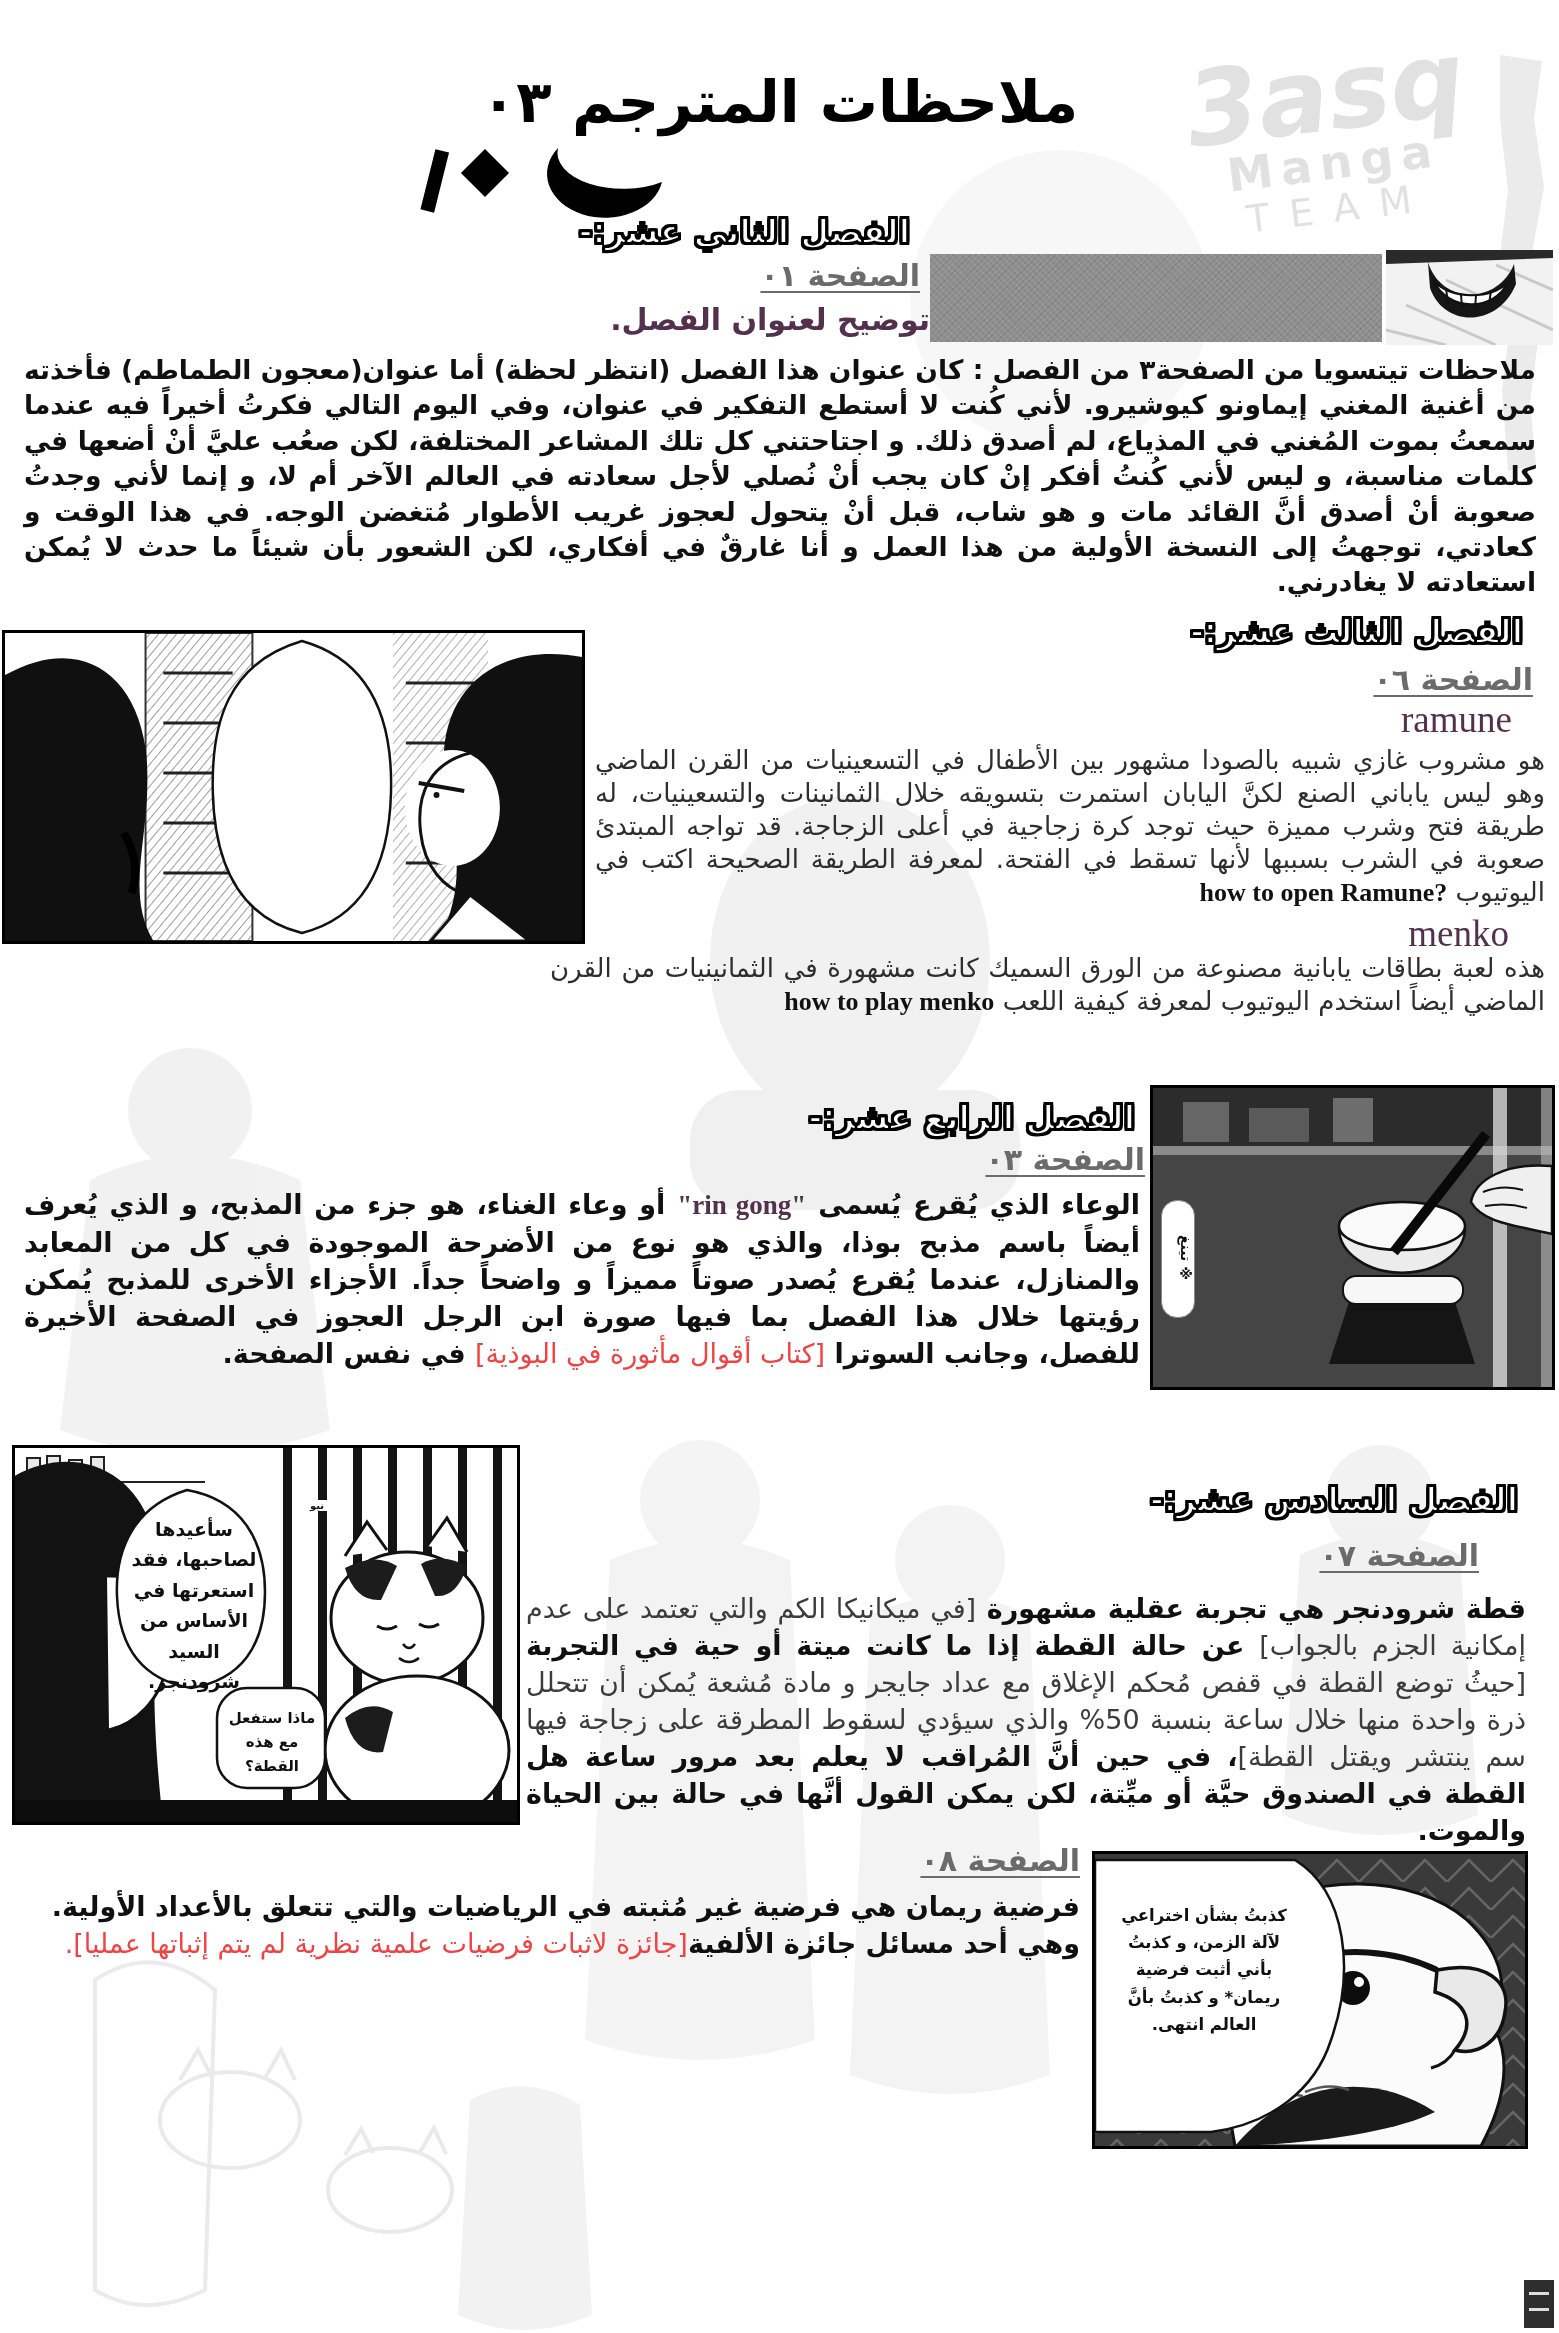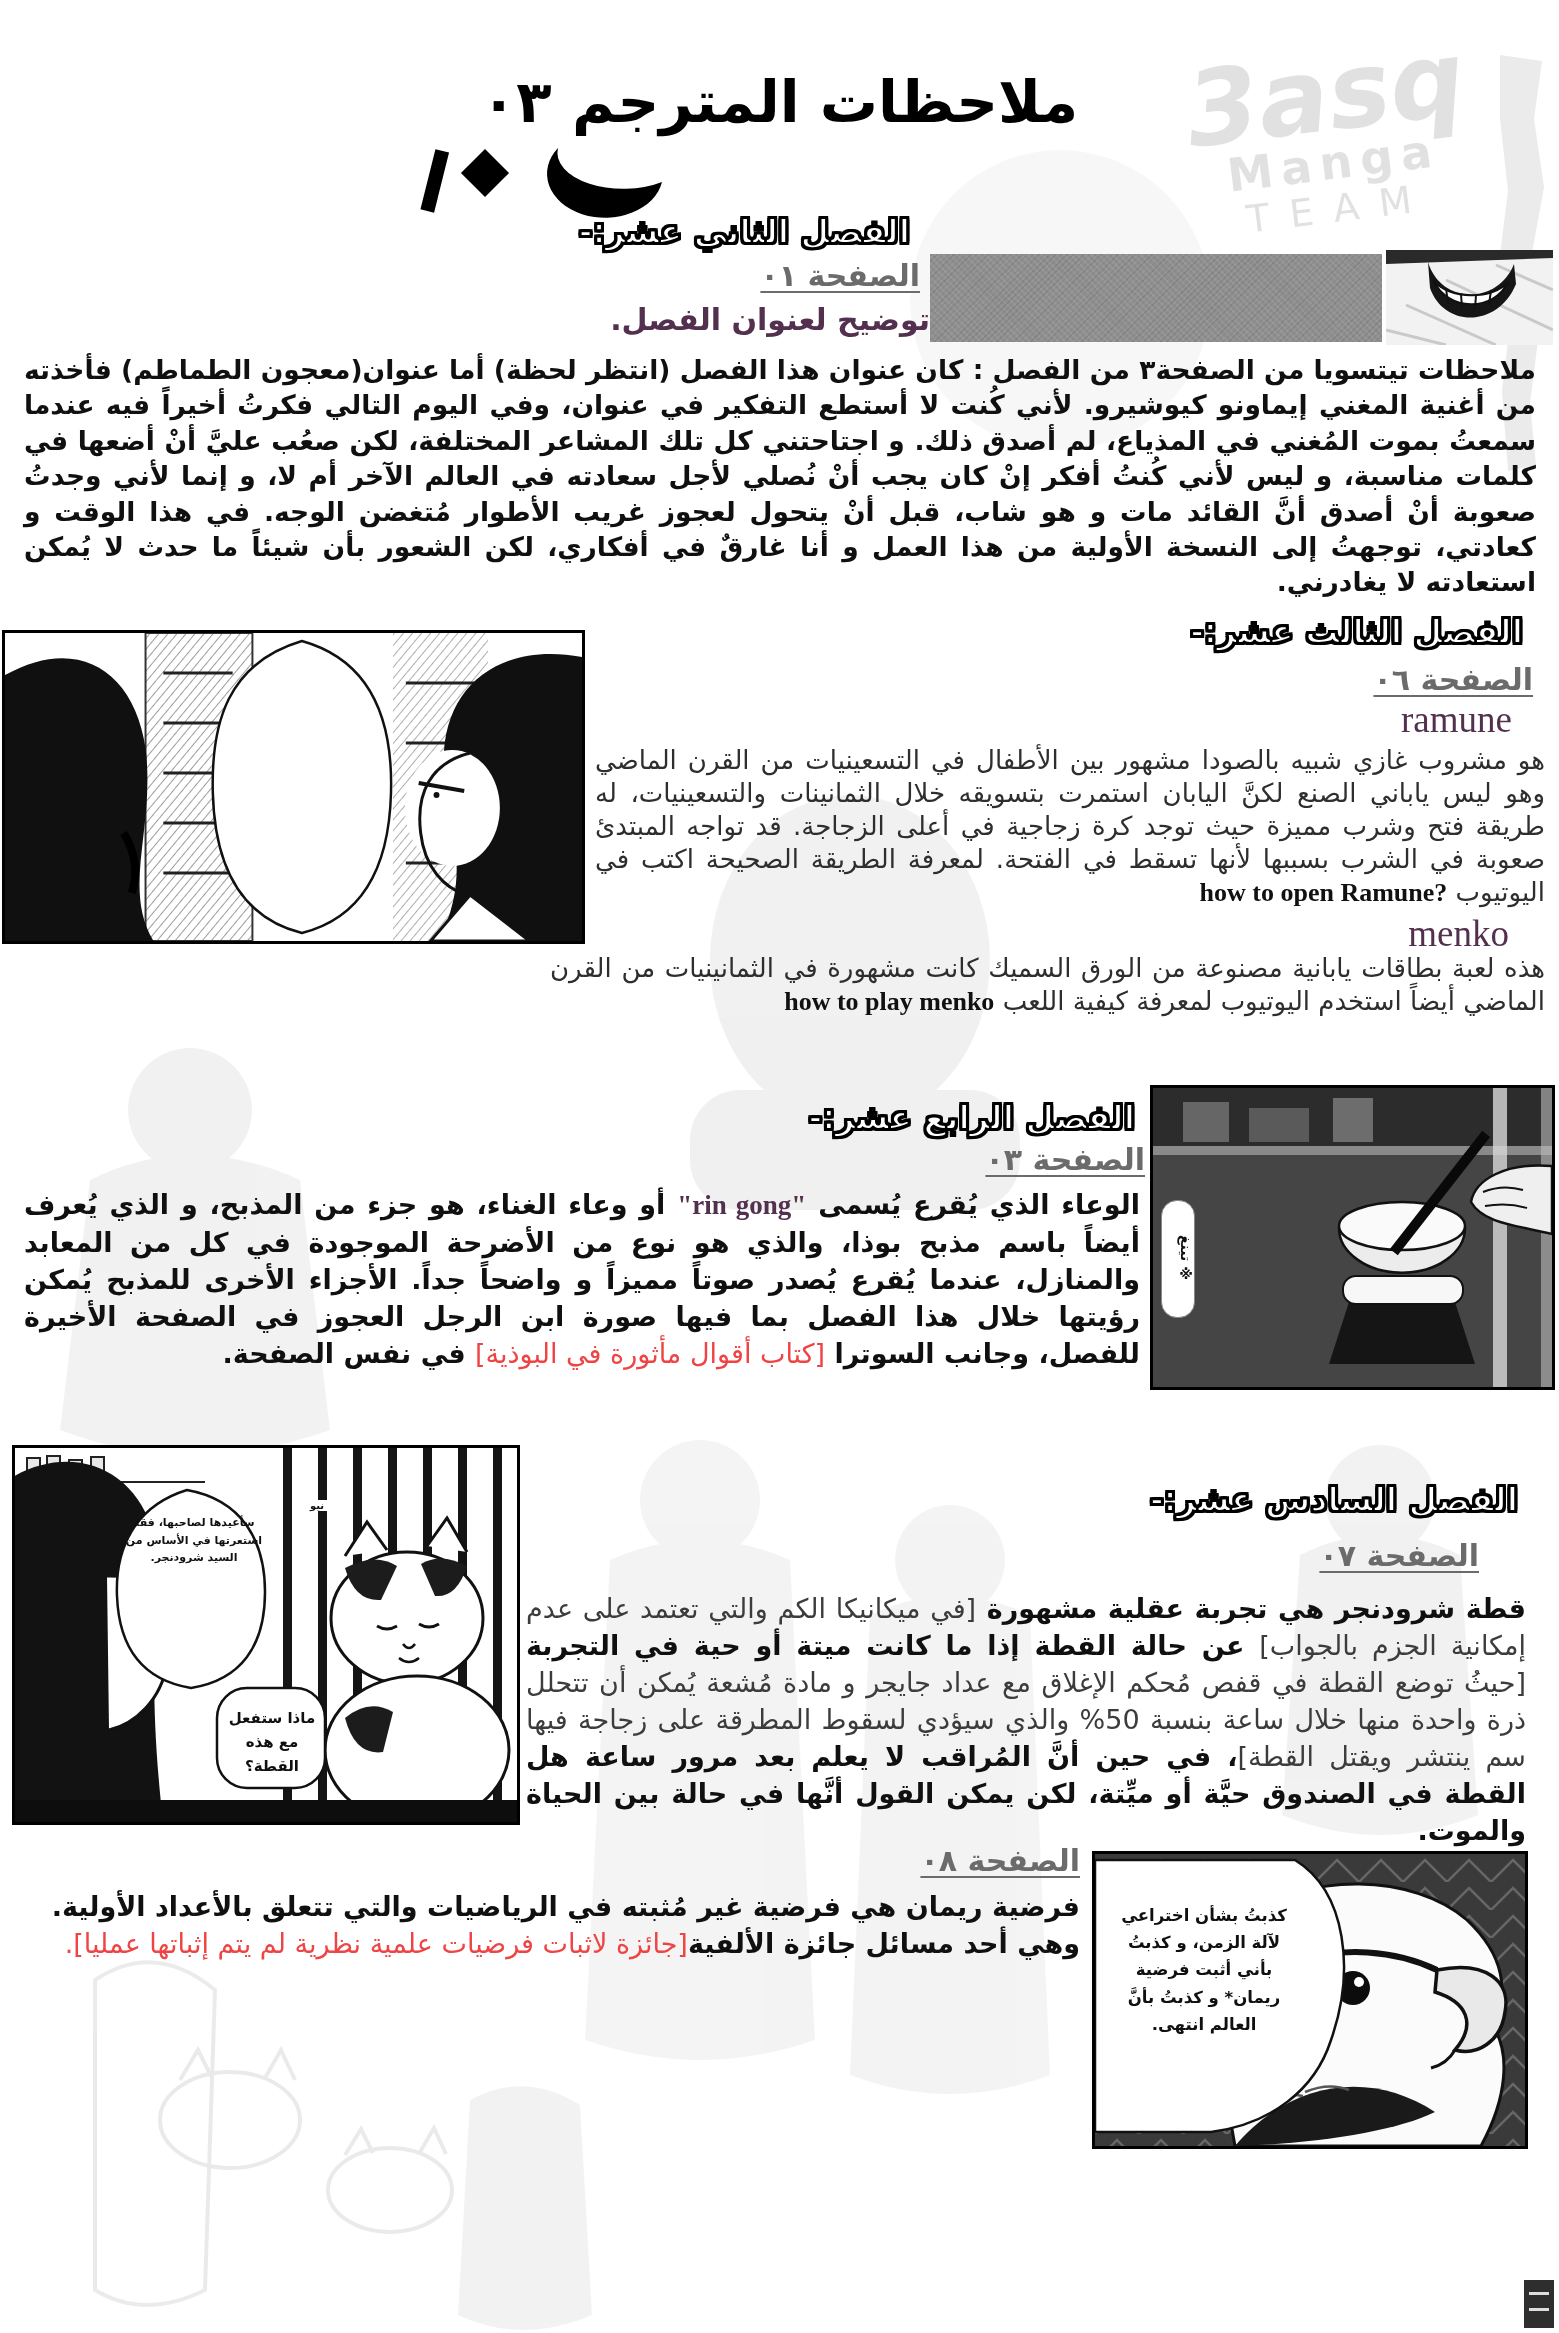--- a/index.html
+++ b/index.html
@@ -238,21 +238,21 @@
         <path d="M362,178 q10,6 20,0 M404,176 q10,6 20,0" stroke="#111" stroke-width="3" fill="none"></path>
         <path d="M388,196 q6,8 12,0 M384,210 q10,8 20,0" stroke="#111" stroke-width="2.5" fill="none"></path>
         <ellipse cx="402" cy="302" rx="92" ry="74" fill="#fff" stroke="#111" stroke-width="3"></ellipse>
         <path d="M330,270 q24,-20 48,-6 l-10,40 q-28,4 -38,-34 z" fill="#1c1c1c"></path>
       </g>
       <rect x="0" y="352" width="502" height="22" fill="#0d0d0d"></rect>
 
       <path d="M172,42 C120,58 100,100 102,148 C104,200 128,232 176,240 C226,232 250,198 250,144 C250,94 228,52 172,42 Z" fill="#fff" stroke="#111" stroke-width="2.5"></path>
       <rect x="202" y="240" width="108" height="100" rx="30" fill="#fff" stroke="#111" stroke-width="2.5"></rect>
     </svg>
-    <div class="bubble-text" style="left:106px;top:66px;width:146px;font-size:11px;line-height:1.6;">سأعيدها لصاحبها، فقد استعرتها في الأساس من السيد شرودنجر.</div>
+    <div class="bubble-text" style="left:106px;top:66px;width:146px;font-size:19px;line-height:1.6;">سأعيدها لصاحبها، فقد استعرتها في الأساس من السيد شرودنجر.</div>
     <div class="bubble-text" style="left:212px;top:258px;width:90px;font-size:15px;line-height:1.6;">ماذا ستفعل مع هذه القطة؟</div>
     <div class="bubble-text" style="left:282px;top:52px;width:40px;font-size:10px;background:#fff;border-radius:10px;">نيو</div>
   </div>
 
   <div class="abs chapter-hdr" style="right:41px;top:1480px;">الفصل السادس عشر:-</div>
   <div class="abs plabel" style="right:80px;top:1538px;">الصفحة ٠٧</div>
 
   <p class="abs bold-p p16" style="right:33px;top:1590px;width:1000px;margin:0;">
     <span>قطة شرودنجر هي تجربة عقلية مشهورة </span><span class="bracket-dark">[في ميكانيكا الكم والتي تعتمد على عدم إمكانية الجزم بالجواب]</span><span> عن حالة القطة إذا ما كانت ميتة أو حية في التجربة </span><span class="bracket-dark">[حيثُ توضع القطة في قفص مُحكم الإغلاق مع عداد جايجر و مادة مُشعة يُمكن أن تتحلل ذرة واحدة منها خلال ساعة بنسبة 50% والذي سيؤدي لسقوط المطرقة على زجاجة فيها سم ينتشر ويقتل القطة]</span><span>، في حين أنَّ المُراقب لا يعلم بعد مرور ساعة هل القطة في الصندوق حيَّة أو ميِّتة، لكن يمكن القول أنَّها في حالة بين الحياة والموت.</span>
   </p>

